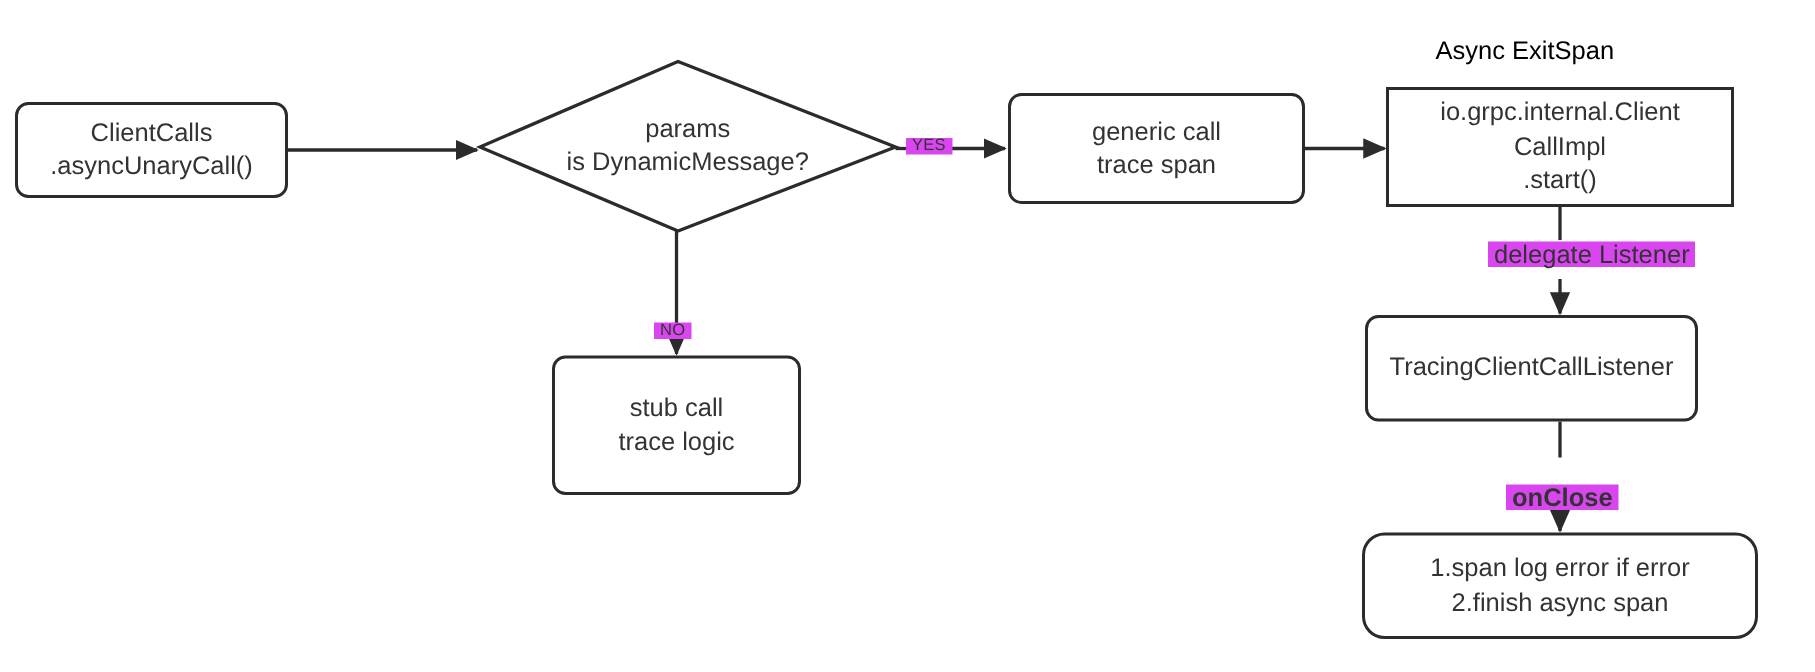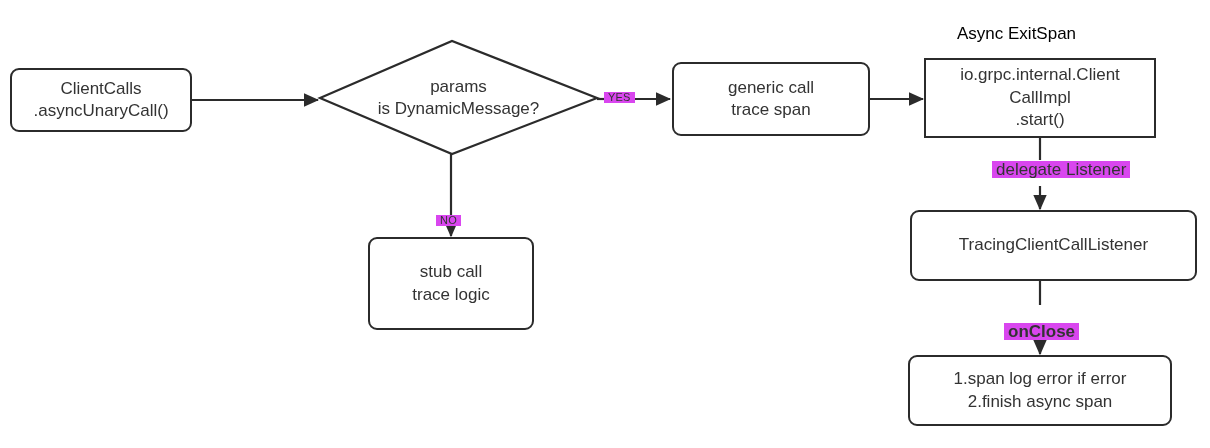--- a/index.html
+++ b/index.html
@@ -142,24 +142,24 @@
   <span class="annotation" style="left:957px; top:25px; color:#000000;">Async ExitSpan</span>
 
   <div class="node node-box-sharp" style="left:924px; top:58px; width:232px; height:80px;justify-content:center;">
     <span>io.grpc.internal.Client
 CallImpl
 .start()</span>
   </div>
 
   <span class="edge-label" style="left:963px; top:161px;margin-left:29px;">delegate Listener</span>
 
-  <div class="node node-box" style="left:910px; top:210px; width:287px; height:71px;">
+  <div class="node node-box" style="left:910px; top:210px; width:222px; height:71px;">
     <span>TracingClientCallListener</span>
   </div>
 
   <span class="edge-label" style="left:1004px; top:323px;font-weight:bold;">onClose</span>
 
-  <div class="node node-box" style="left:908px; top:355px; width:264px; height:71px;">
+  <div class="node node-box" style="left:908px; top:355px; width:264px; height:71px;border-radius:15px;">
     <span>1.span log error if error
 2.finish async span</span>
   </div>
 
 </div>
 
 </body></html>

